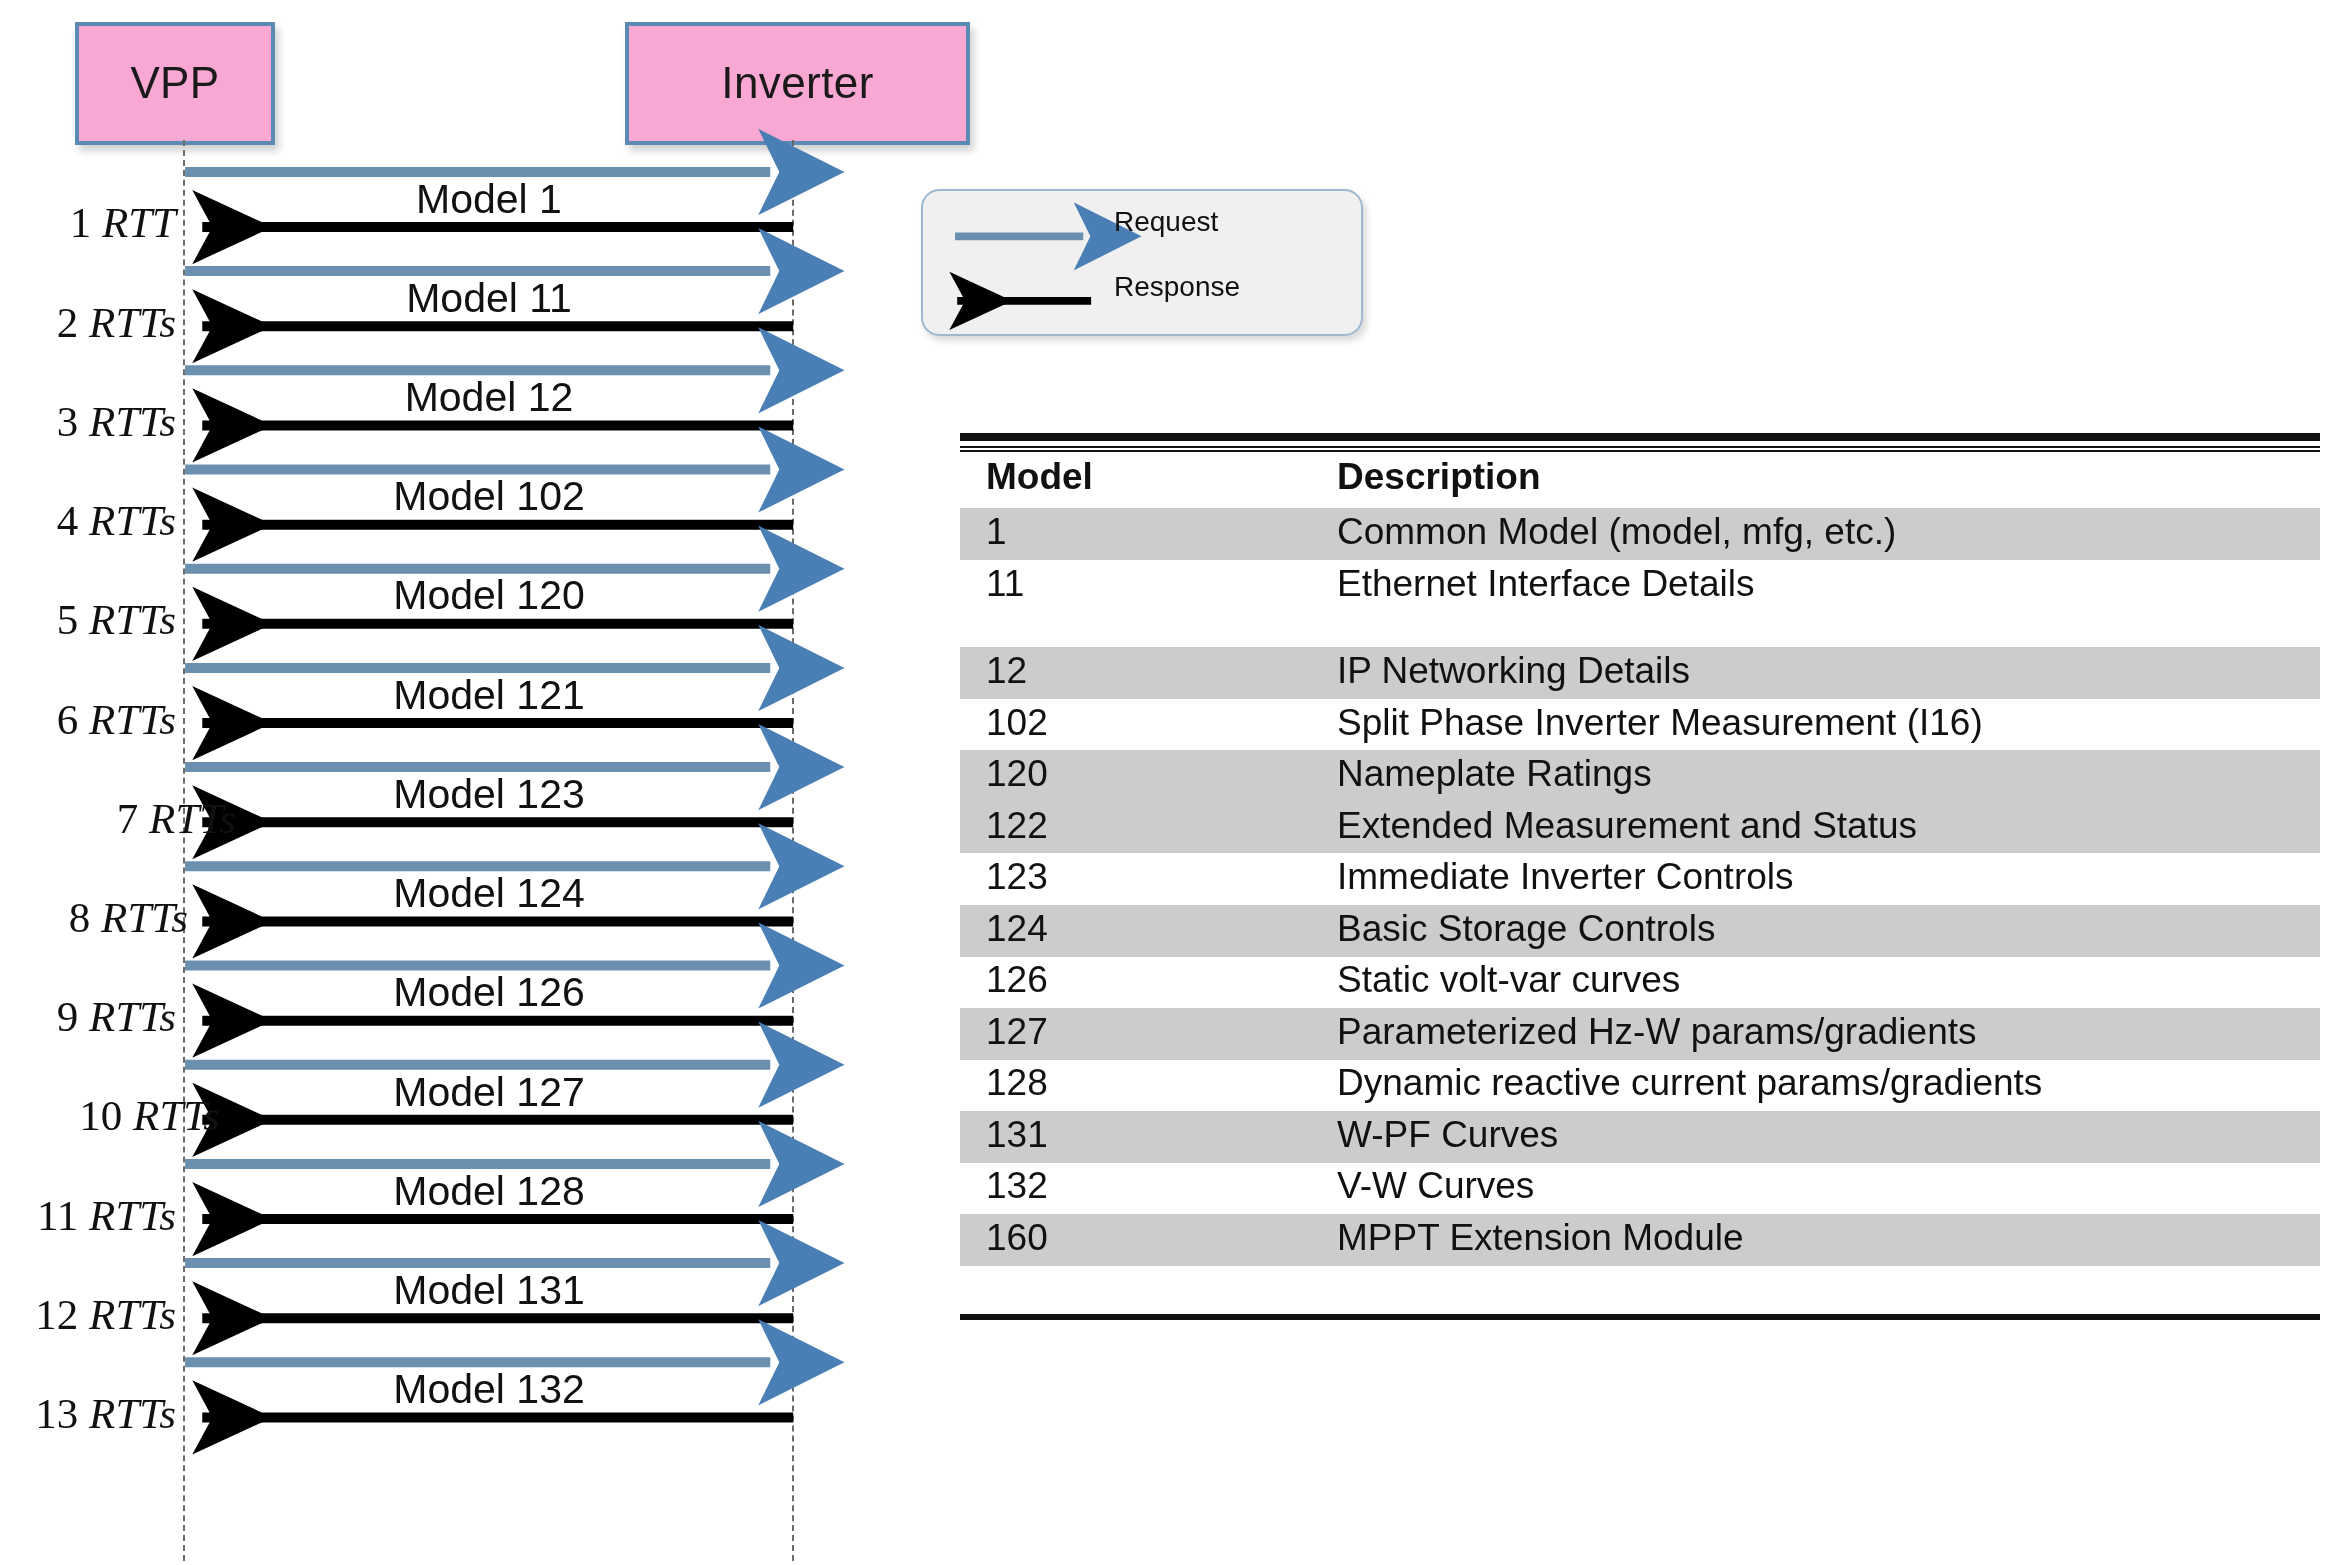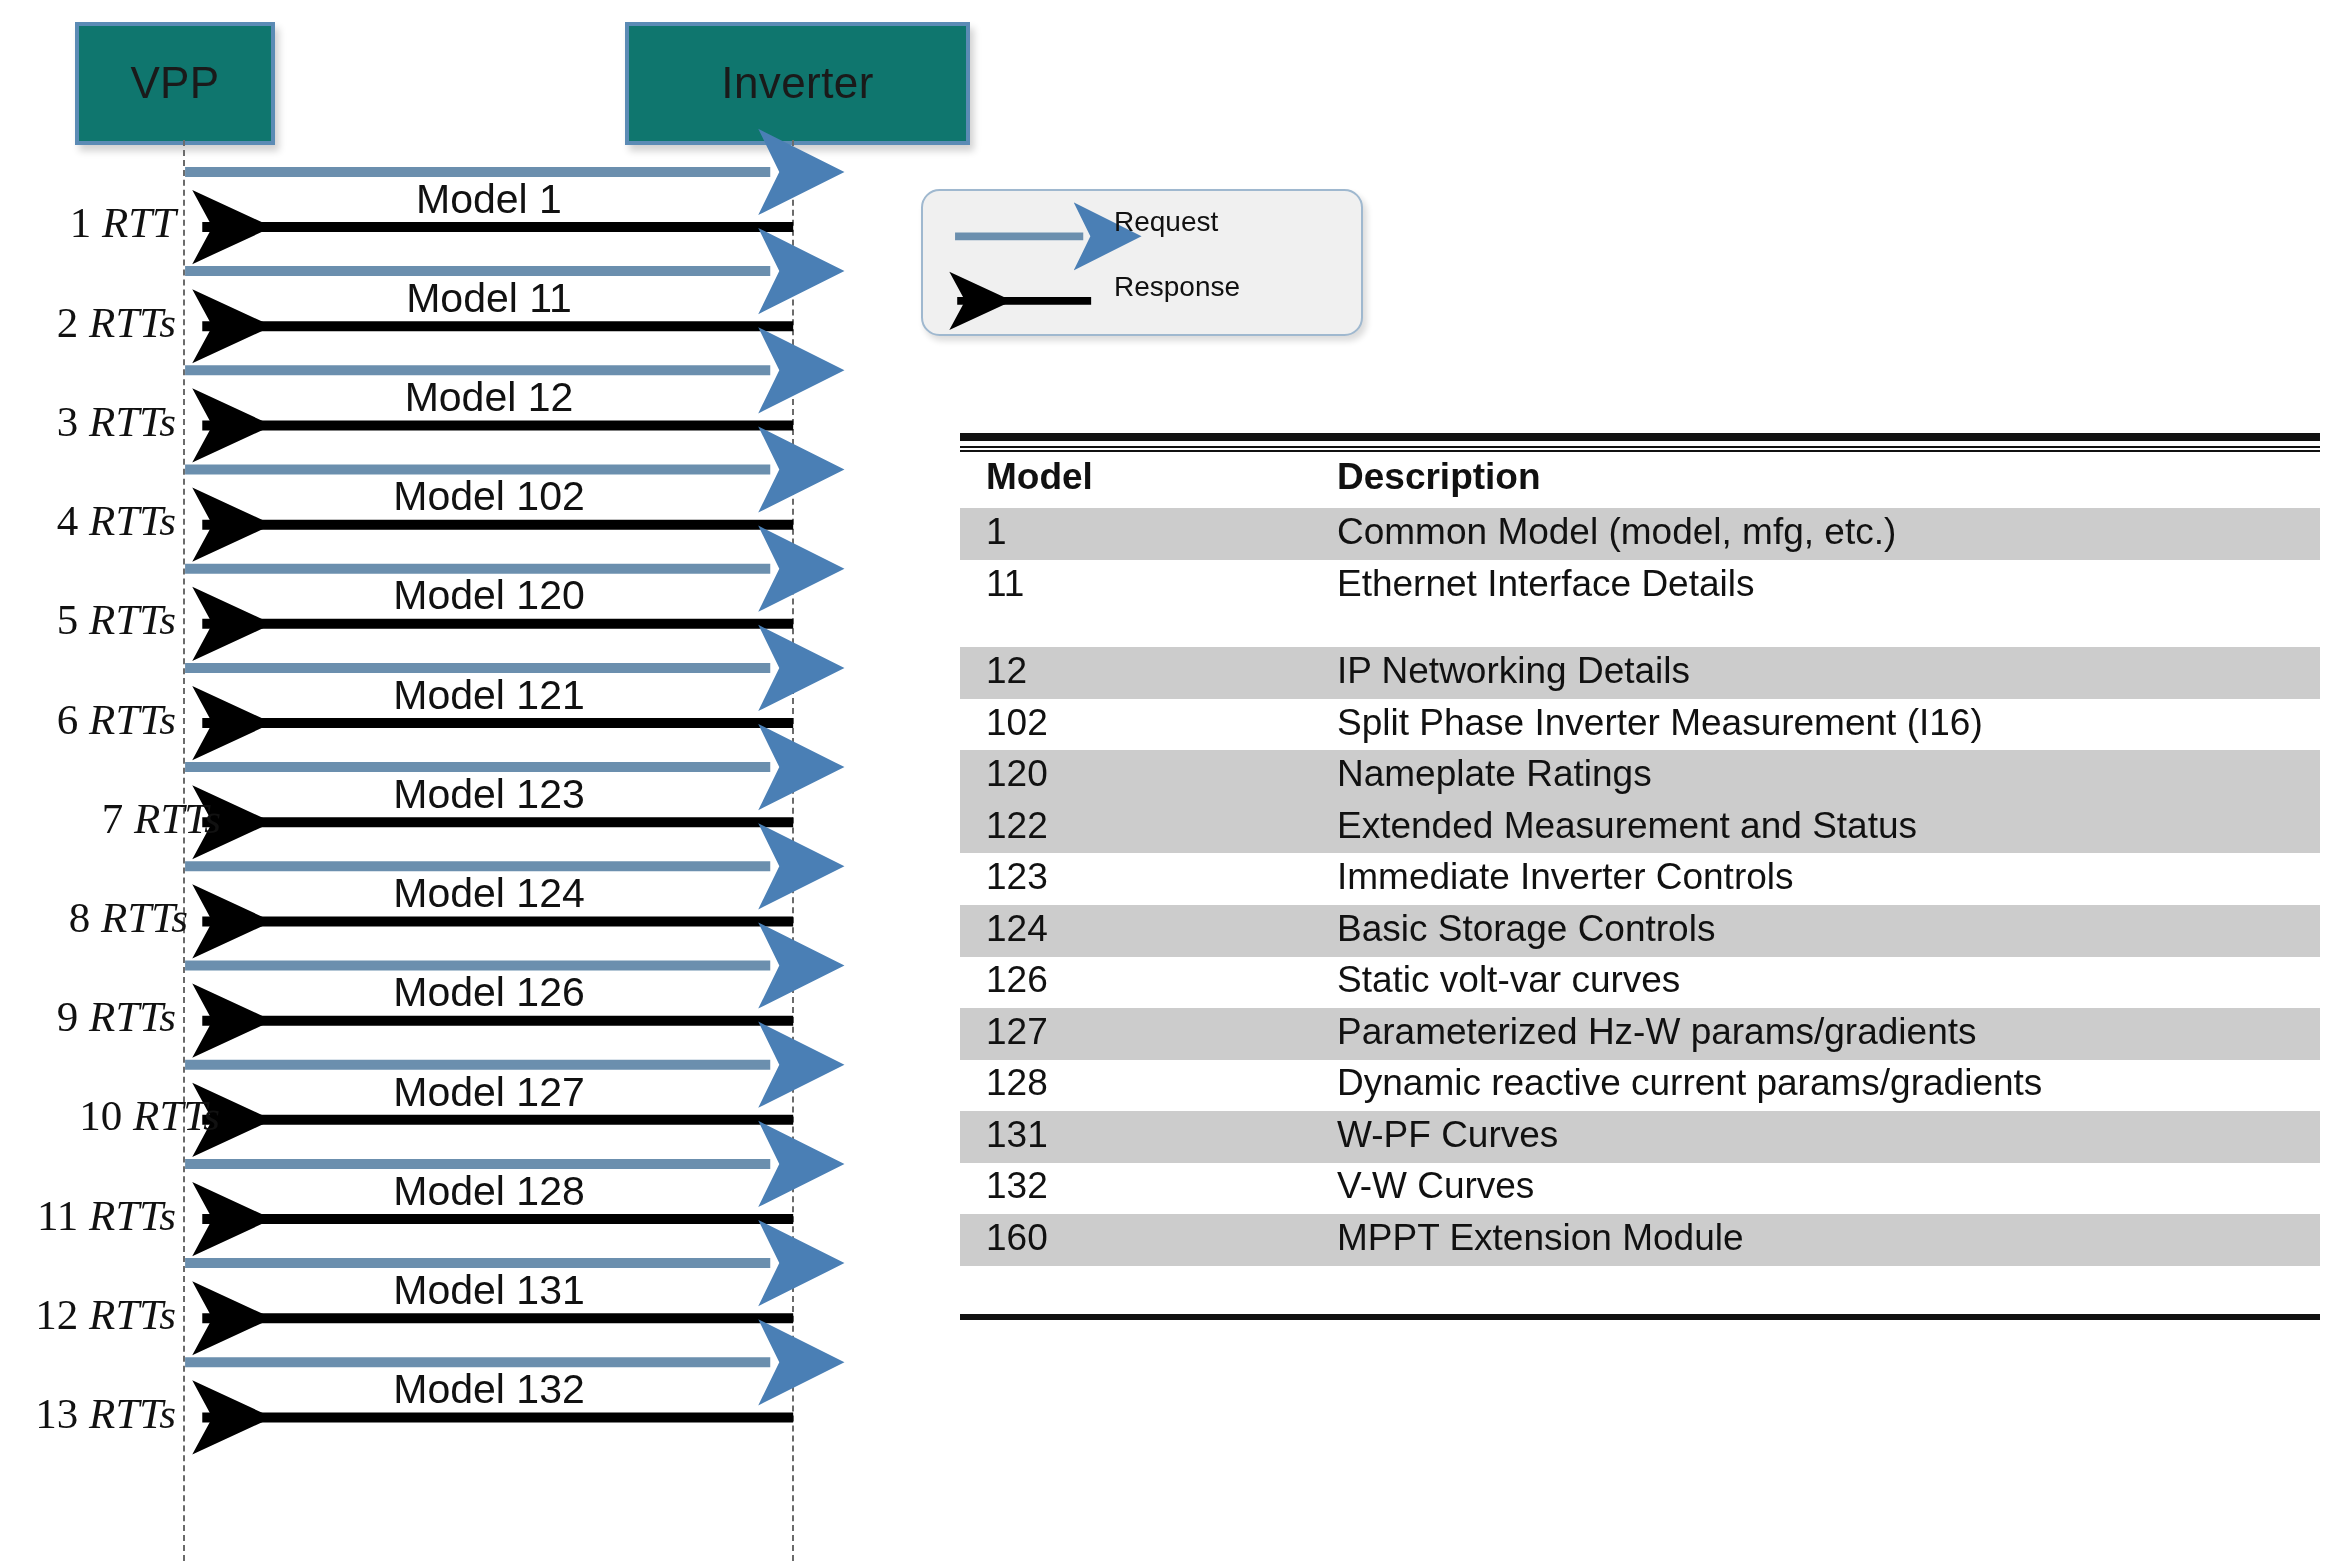--- a/index.html
+++ b/index.html
@@ -6,21 +6,21 @@
   body{
     width:2342px;height:1565px;position:relative;overflow:hidden;
     font-family:"Liberation Sans",sans-serif;
     -webkit-font-smoothing:antialiased;
   }
   .stage{position:absolute;left:0;top:0;width:2342px;height:1565px;}
 
   
   .actor-box{
     position:absolute;
-    background:#0f766e;
+    background:#f9a8d4;
     border:4.3px solid #5B8BB5;
     box-shadow:4.3px 5.7px 7.2px rgba(0,0,0,0.18);
     display:flex;align-items:center;justify-content:center;
     color:#1a1a1a;
     font-size:44px;
     letter-spacing:0.4px;
   }
   #actor-vpp{left:75px;top:21.5px;width:192px;height:115px;}
   #actor-inv{left:625px;top:21.5px;width:337px;height:115px;}
 
@@ -172,21 +172,21 @@
       <div class="rtt-label" style="left: 0px; width: 176px; top: 298px;"><span class="rtt-num">2</span> <i>RTTs</i></div>
       <div class="msg-label" style="left: 185px; width: 608px; top: 374px;">Model 12</div>
       <div class="rtt-label" style="left: 0px; width: 176px; top: 397px;"><span class="rtt-num">3</span> <i>RTTs</i></div>
       <div class="msg-label" style="left: 185px; width: 608px; top: 473px;">Model 102</div>
       <div class="rtt-label" style="left: 0px; width: 176px; top: 496px;"><span class="rtt-num">4</span> <i>RTTs</i></div>
       <div class="msg-label" style="left: 185px; width: 608px; top: 572px;">Model 120</div>
       <div class="rtt-label" style="left: 0px; width: 176px; top: 595px;"><span class="rtt-num">5</span> <i>RTTs</i></div>
       <div class="msg-label" style="left: 185px; width: 608px; top: 672px;">Model 121</div>
       <div class="rtt-label" style="left: 0px; width: 176px; top: 695px;"><span class="rtt-num">6</span> <i>RTTs</i></div>
       <div class="msg-label" style="left: 185px; width: 608px; top: 771px;">Model 123</div>
-      <div class="rtt-label" style="left: 1px; width: 176px; top: 794px; padding-left: 44px;"><span class="rtt-num">7</span> <i>RTTs</i></div>
+      <div class="rtt-label" style="left: 16px; width: 176px; top: 794px; padding-left: 44px;"><span class="rtt-num">7</span> <i>RTTs</i></div>
       <div class="msg-label" style="left: 185px; width: 608px; top: 870px;">Model 124</div>
       <div class="rtt-label" style="left: 12px; width: 176px; top: 893px;"><span class="rtt-num">8</span> <i>RTTs</i></div>
       <div class="msg-label" style="left: 185px; width: 608px; top: 969px;">Model 126</div>
       <div class="rtt-label" style="left: 0px; width: 176px; top: 992px;"><span class="rtt-num">9</span> <i>RTTs</i></div>
       <div class="msg-label" style="left: 185px; width: 608px; top: 1069px;">Model 127</div>
       <div class="rtt-label" style="left: 0px; width: 176px; top: 1091px; padding-left: 44px;"><span class="rtt-num">10</span> <i>RTTs</i></div>
       <div class="msg-label" style="left: 185px; width: 608px; top: 1168px;">Model 128</div>
       <div class="rtt-label" style="left: 0px; width: 176px; top: 1191px;"><span class="rtt-num">11</span> <i>RTTs</i></div>
       <div class="msg-label" style="left: 185px; width: 608px; top: 1267px;">Model 131</div>
       <div class="rtt-label" style="left: 0px; width: 176px; top: 1290px;"><span class="rtt-num">12</span> <i>RTTs</i></div>

